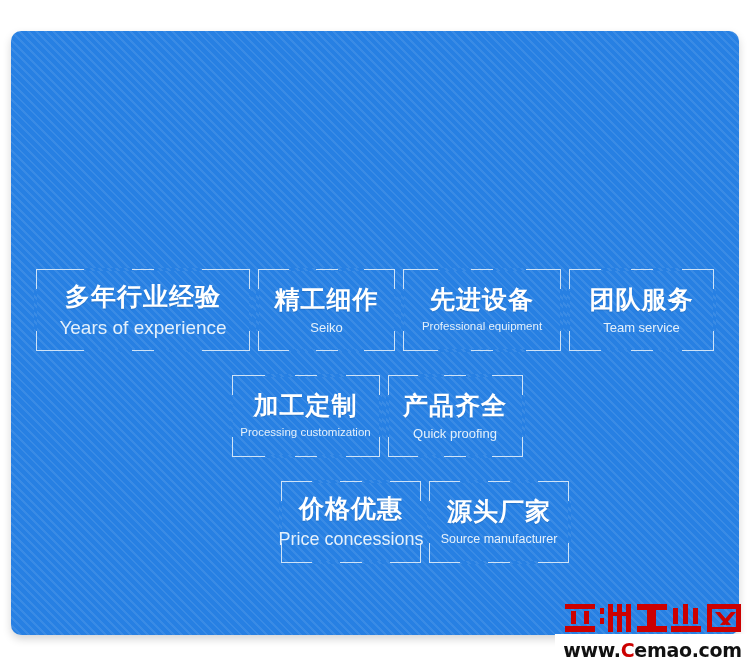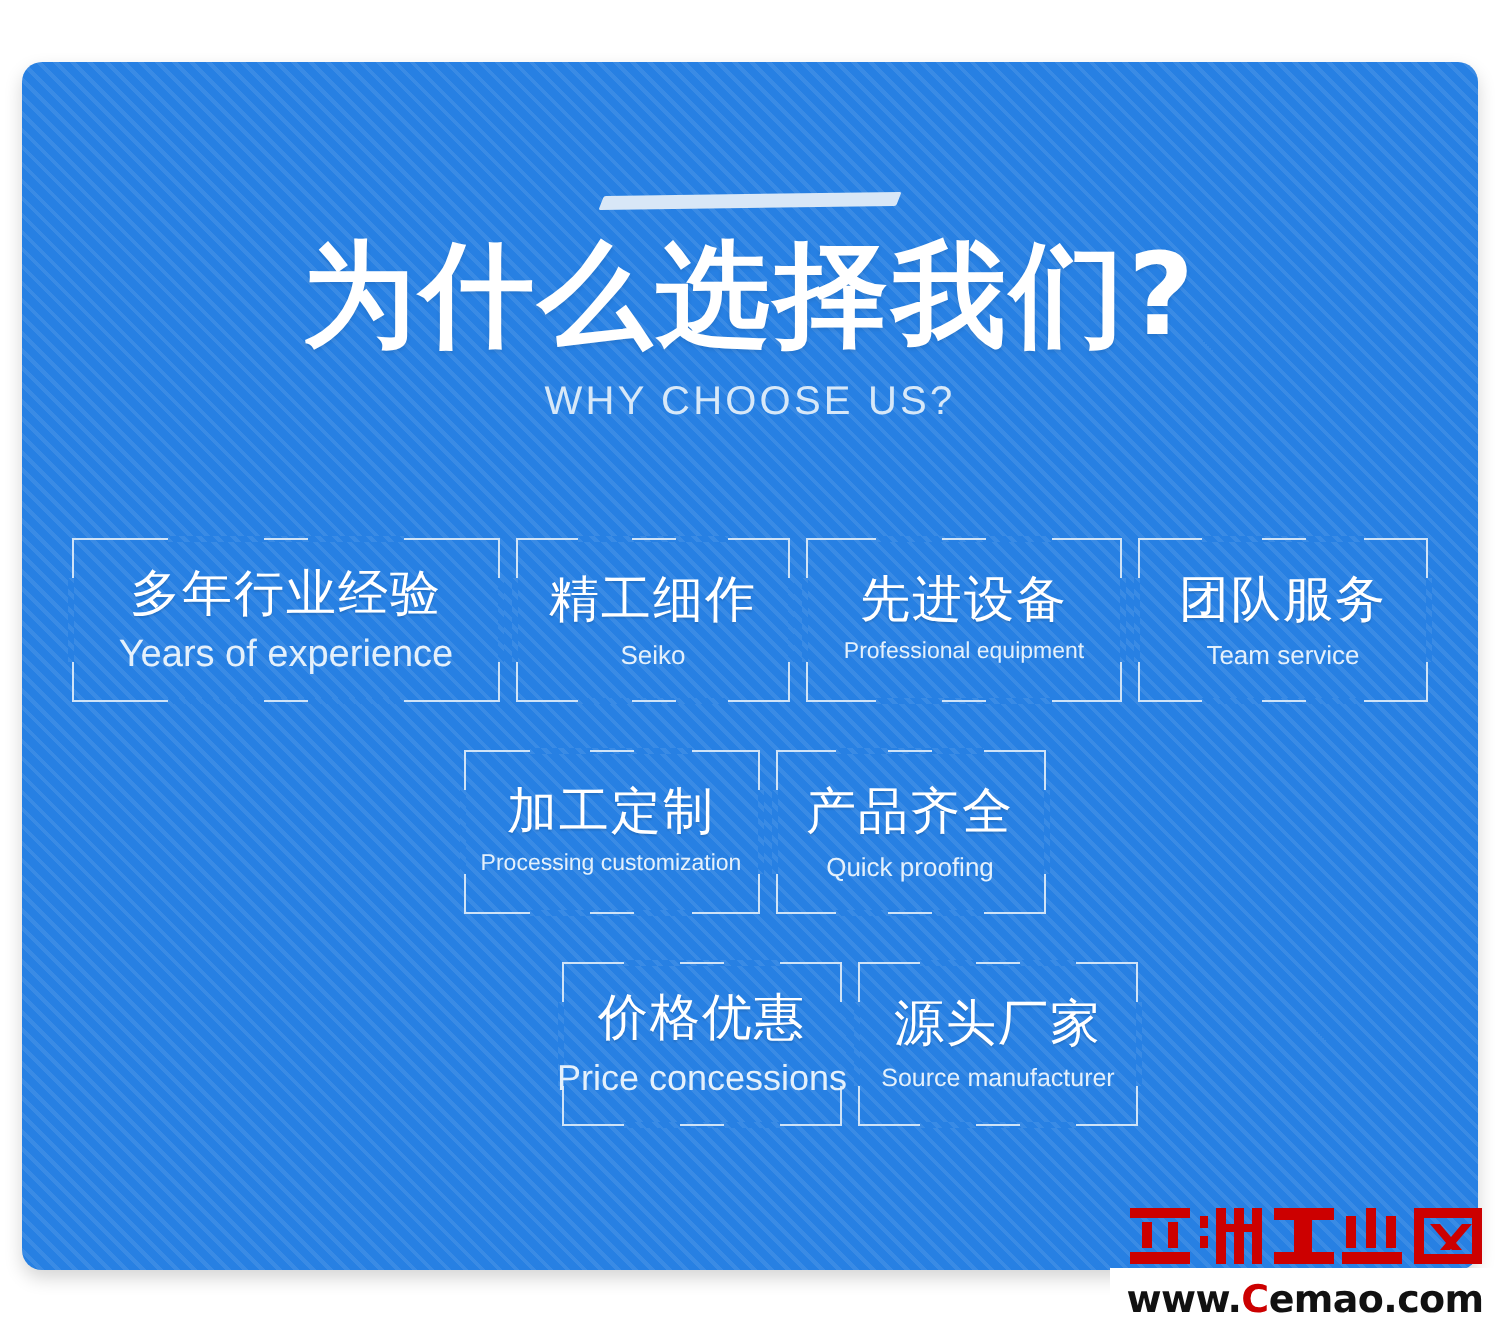--- a/index.html
+++ b/index.html
@@ -154,21 +154,21 @@
     position: absolute;
     background: #cfe3f7;
   }
   .tick.t-top    { top: 0;    left: 50%; width: 22px; height: 1px; margin-left: -11px; }
   .tick.t-bottom { bottom: 0; left: 50%; width: 22px; height: 1px; margin-left: -11px; }
 
   .cn-label {
     position: relative;
     z-index: 2;
     color: #ffffff;
-    font-weight: normal;
+    font-weight: bold;
     font-size: 25px;
     line-height: 1;
     letter-spacing: 1px;
     white-space: nowrap;
     font-family: "DejaVu Sans", "Liberation Sans", sans-serif;
     text-shadow: 0 1px 1px rgba(0,0,0,0.12);
   }
   .en-label {
     position: relative;
     z-index: 2;
@@ -231,25 +231,20 @@
   }
   #wm-url .accent { color: #cc0000; }
 </style>
 </head>
 <body>
 
 <div id="canvas">
 
   <div id="panel">
 
-    <div id="header">
-      <div id="title-divider"></div>
-      <div id="main-title">为什么选择我们?</div>
-      <div id="sub-title">WHY CHOOSE US?</div>
-    </div>
 
     <div class="feature-row" id="row-1">
 
       <div class="feature-card wide" id="card-0">
         <span class="frame"></span>
         <span class="frame-v"></span>
         <span class="tick t-top"></span>
         <span class="tick t-bottom"></span>
         <div class="cn-label">多年行业经验</div>
         <div class="en-label">Years of experience</div>

